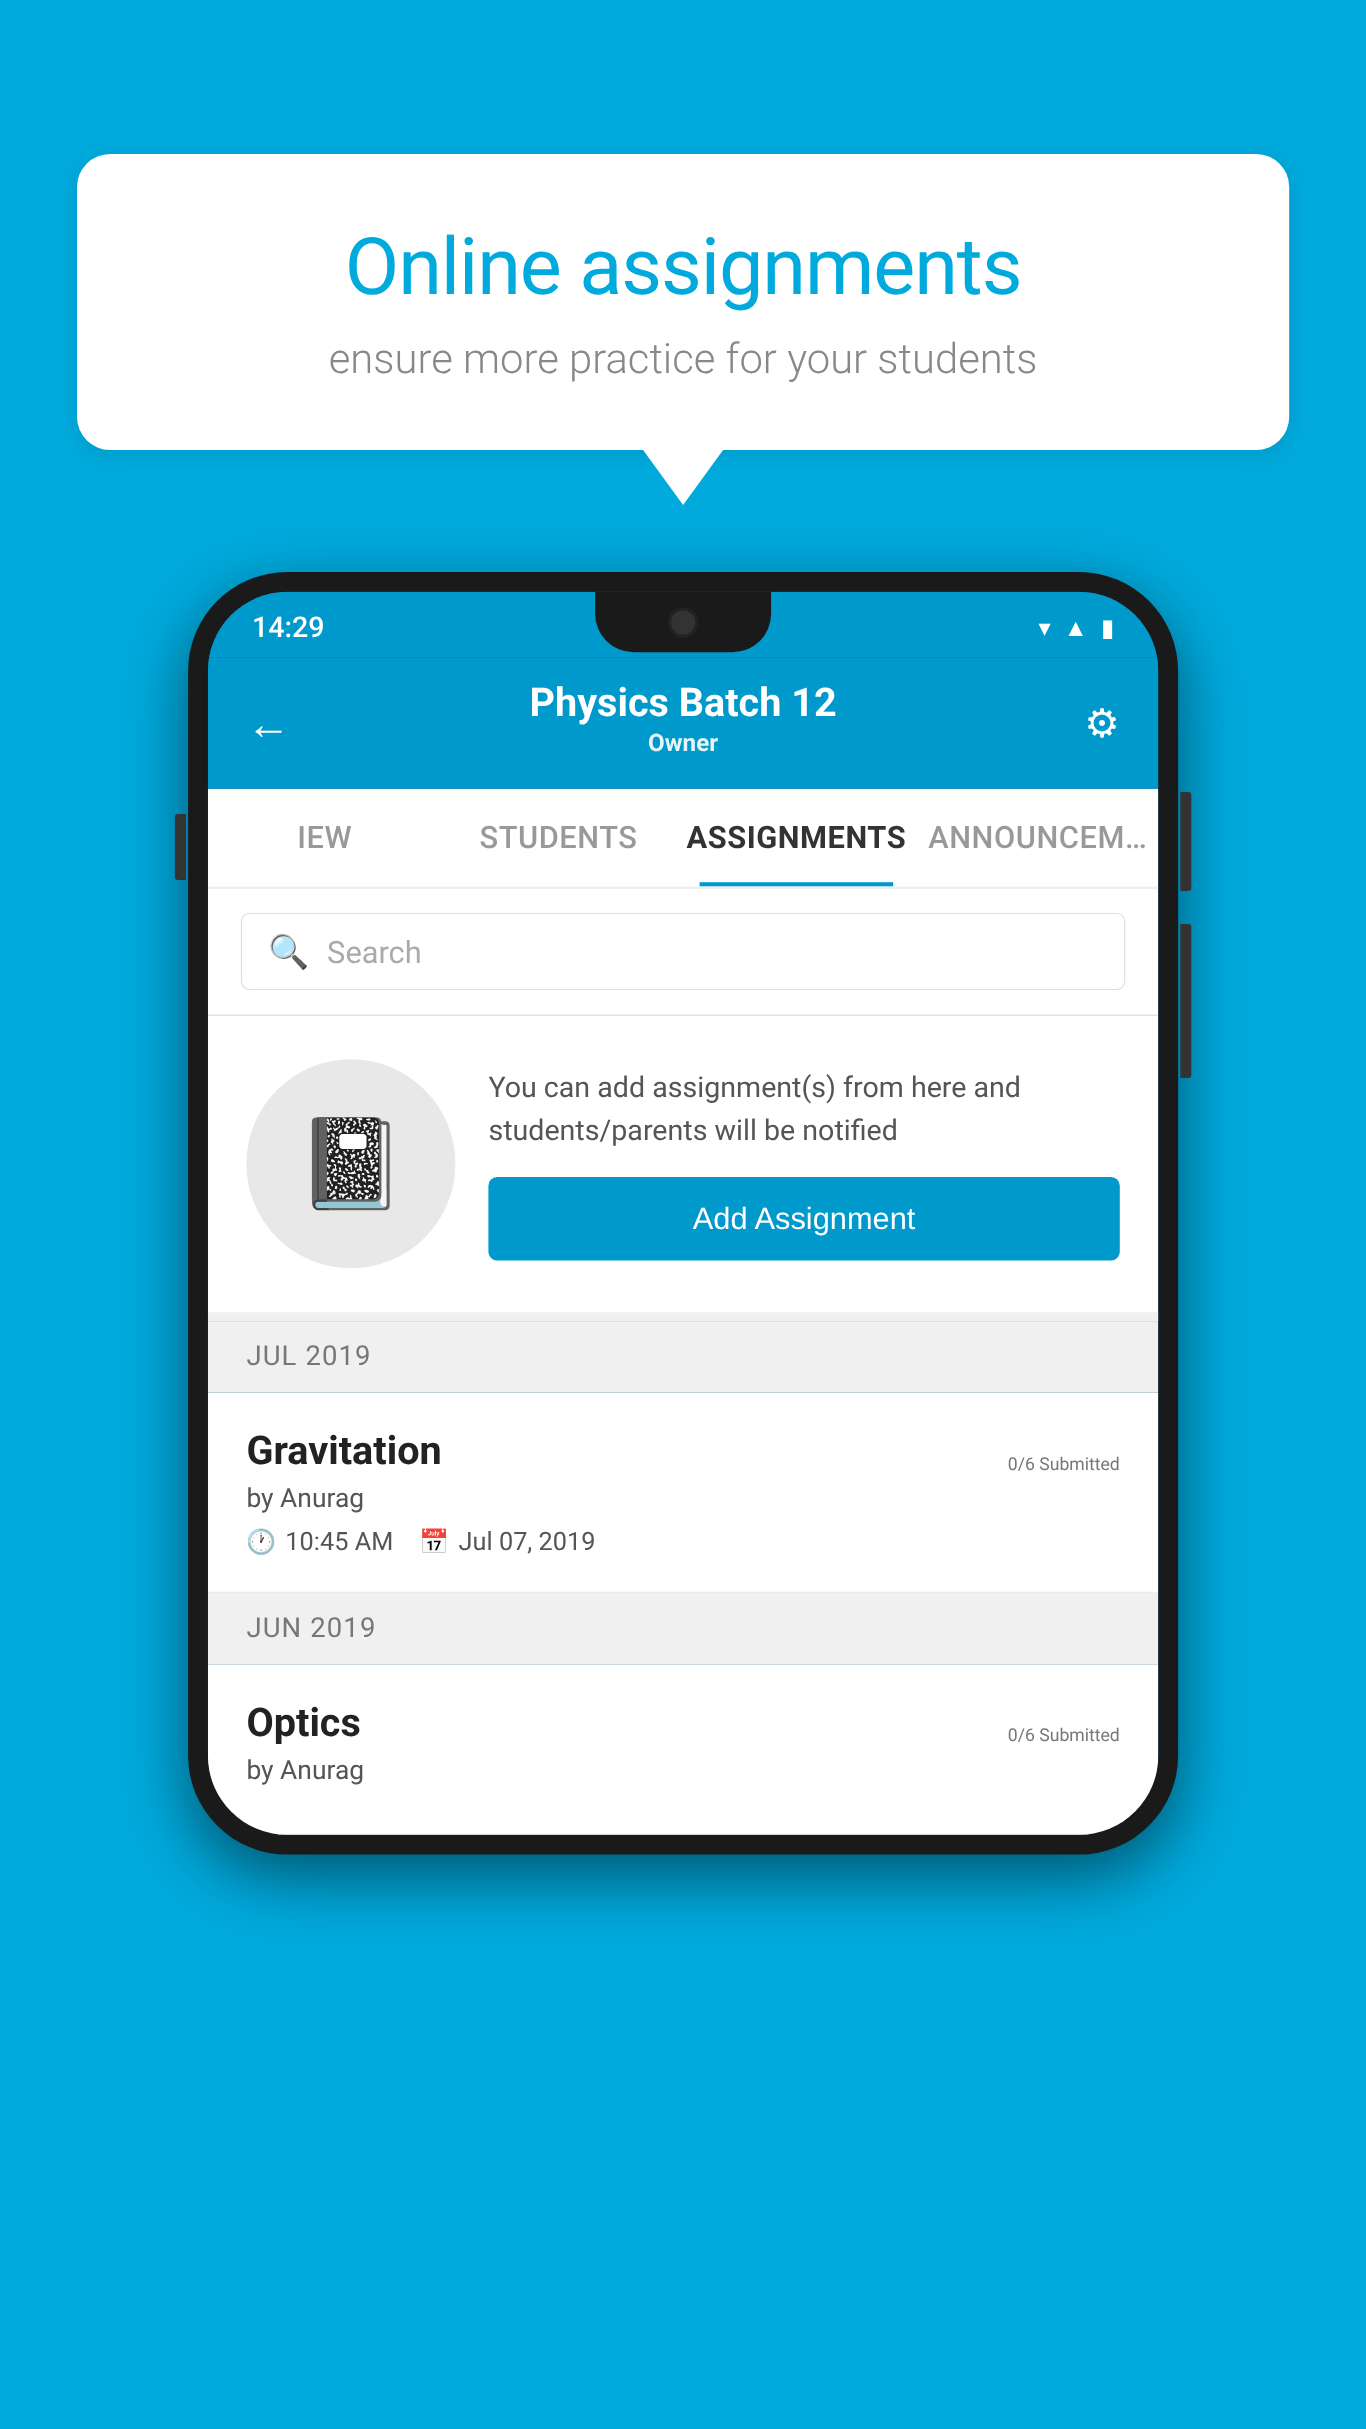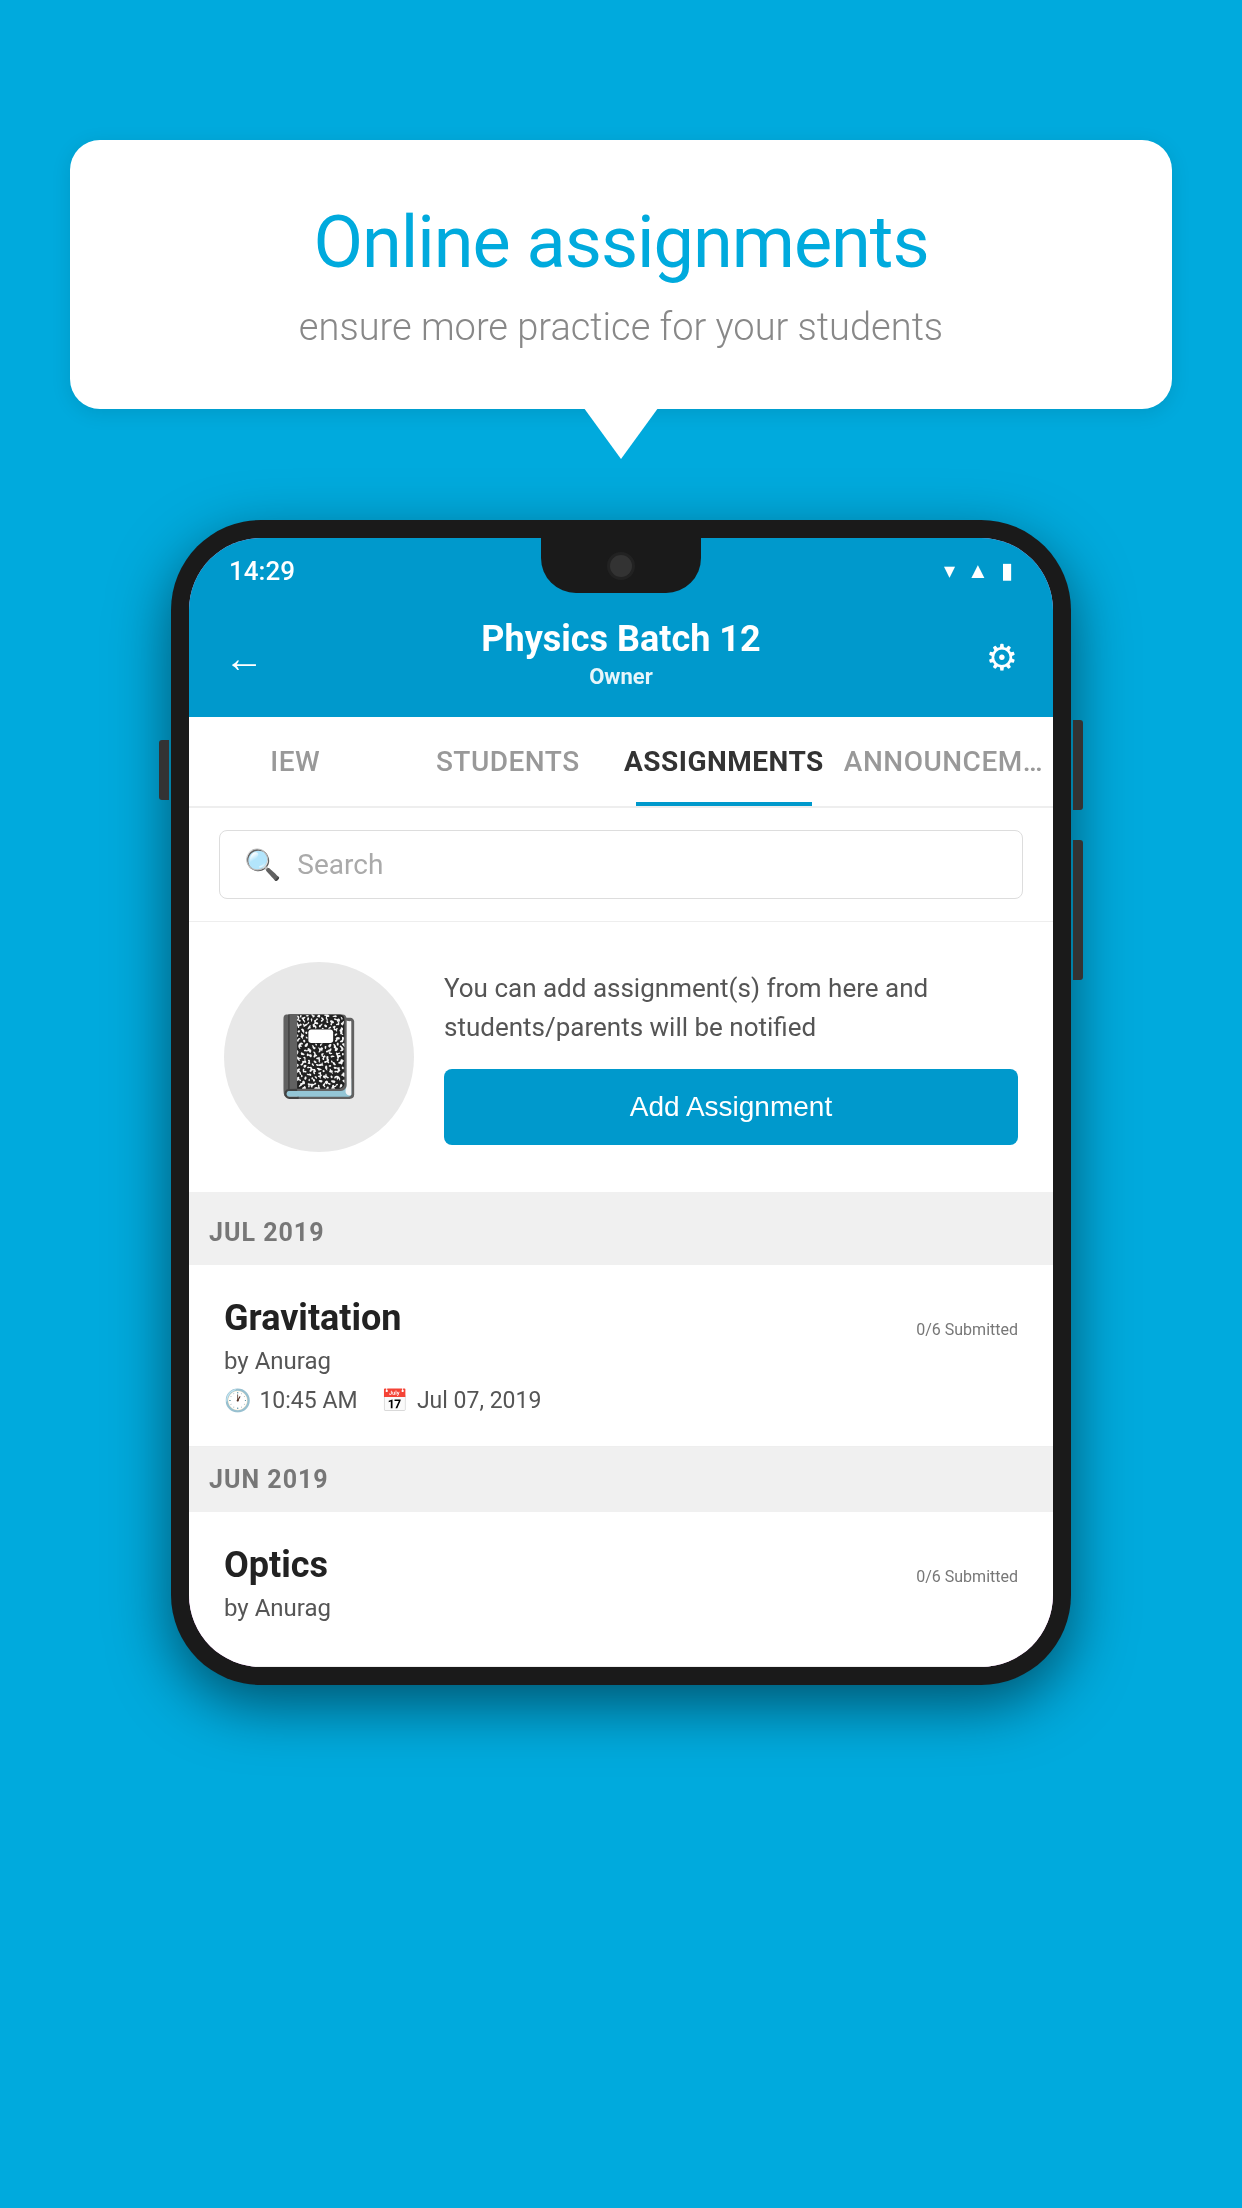--- a/index.html
+++ b/index.html
@@ -93,21 +93,21 @@
       left: 50%;
       transform: translate(-50%, -50%);
       width: 28px;
       height: 28px;
       background: #333;
       border-radius: 50%;
       border: 3px solid #222;
     }
 
     .phone-screen {
-      background: #f0abfc;
+      background: #0c4a6e;
       border-radius: 72px;
       overflow: hidden;
       position: relative;
     }
 
     
     .status-bar {
       background: #0099CC;
       height: 60px;
       display: flex;
@@ -281,24 +281,24 @@
       padding: 22px 40px;
       font-size: 28px;
       font-weight: 500;
       cursor: pointer;
       width: 100%;
     }
 
     
     .month-section {
       background: #f0f0f0;
-      padding: 18px 20px;
+      padding: 18px 35px;
       font-size: 25px;
       color: #777;
-      font-weight: 700;
+      font-weight: 400;
       letter-spacing: 1px;
     }
 
     
     .assignment-item {
       background: white;
       padding: 32px 35px;
       border-bottom: 1px solid #eee;
     }
 

